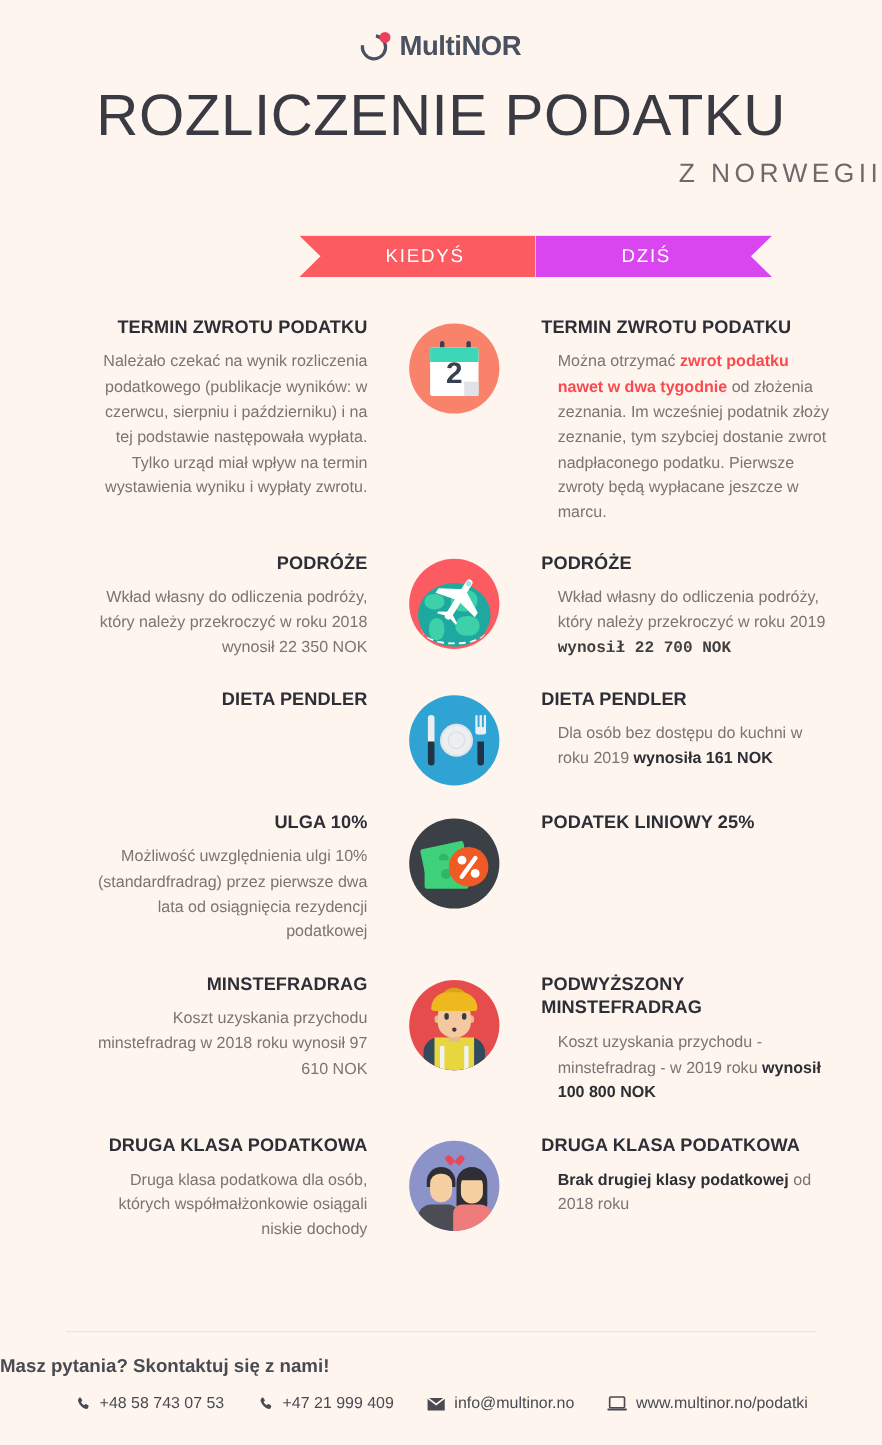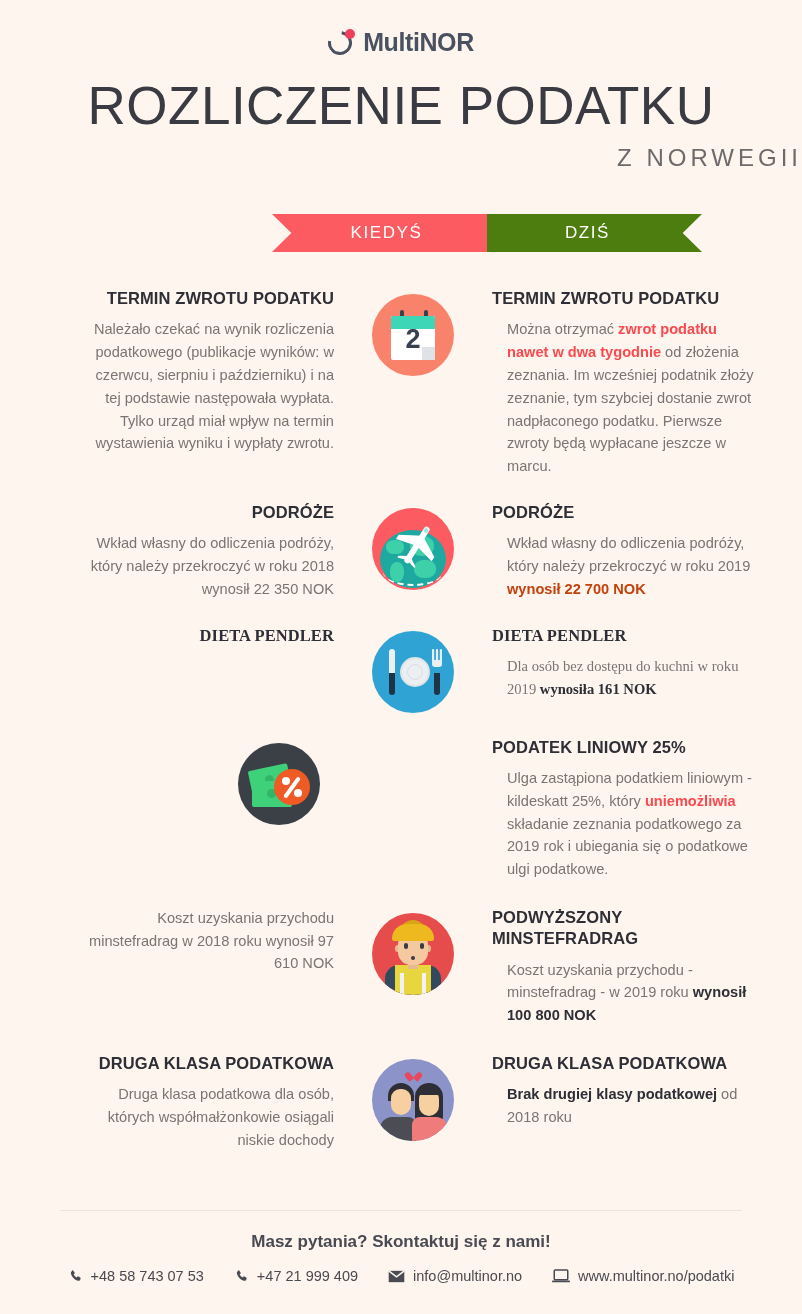--- a/index.html
+++ b/index.html
@@ -79,21 +79,21 @@
     font-size: 17px;
     letter-spacing: 1.6px;
     position: relative;
   }
   .ribbon-left {
     background: #FB5B61;
     clip-path: polygon(0 0, 100% 0, 100% 100%, 0 100%, 9% 50%);
     padding-left: 14px;
   }
   .ribbon-right {
-    background: #4d7c0f;
+    background: #d946ef;
     clip-path: polygon(0 0, 100% 0, 91% 50%, 100% 100%, 0 100%);
     padding-right: 14px;
   }
 
   
   .rows { margin-top: 36px; padding-left: 24px; }
   .row {
     display: flex;
     align-items: flex-start;
     padding: 0 48px;
@@ -403,21 +403,20 @@
   .divider {
     position: absolute;
     left: 60px; right: 60px;
     top: 1210px;
     height: 1px;
     background: #EFE2D6;
   }
   .footer-title {
     position: absolute;
     top: 1232px; left: 0; right: 0;
-    text-align: center;
     font-size: 17px;
     font-weight: bold;
     color: #4A4A52;
   }
   .contacts {
     position: absolute;
     top: 1268px; left: 0; right: 0;
     display: flex;
     justify-content: center;
     gap: 30px;
@@ -494,25 +493,25 @@
             <path d="M23 12 L2 24 L2 29 L23 24 Z" fill="#FFFFFF"></path>
             <path d="M23 36 L33 42 L33 44 L23 41 Z" fill="#FFFFFF"></path>
             <path d="M23 36 L13 42 L13 44 L23 41 Z" fill="#FFFFFF"></path>
             <circle cx="23" cy="6" r="2.4" fill="#9FE8E0"></circle>
           </g>
         </svg>
       </div>
     </div>
     <div class="col col-right">
       <div class="head">PODRÓŻE</div>
-      <div class="body"><span>Wkład własny do odliczenia podróży, który należy przekroczyć w roku 2019 </span><span style="font-weight: bold; color: #c2410c;">wynosił 22 700 NOK</span></div>
-    </div>
-  </div>
-
-  <div class="row" style="margin-bottom:24px;font-family:Liberation Serif, serif;">
+      <div class="body"><span>Wkład własny do odliczenia podróży, który należy przekroczyć w roku 2019 </span><span style="font-weight: bold; color: #404040; font-family: Liberation Mono, monospace;">wynosił 22 700 NOK</span></div>
+    </div>
+  </div>
+
+  <div class="row" style="margin-bottom:24px;">
     <div class="col col-left">
       <div class="head">DIETA PENDLER</div>
     </div>
     <div class="col-icon">
       <div class="circle c-plate">
         <span class="knife-blade"></span>
           <span class="knife-handle"></span>
         <span class="plate-disc"></span>
         <svg class="fork-tines" viewBox="0 0 10 18">
           <rect x="0" y="0" width="2.2" height="13" rx="1" fill="#ECEFF1"></rect>
@@ -523,43 +522,47 @@
         <span class="fork-handle"></span>
       </div>
     </div>
     <div class="col col-right">
       <div class="head">DIETA PENDLER</div>
       <div class="body"><span>Dla osób bez dostępu do kuchni w roku 2019 </span><span style="font-weight: bold; color: rgb(46, 46, 54);">wynosiła 161 NOK</span></div>
     </div>
   </div>
 
   <div class="row" style="margin-bottom:26px;">
+    <div class="col col-left">
+      <div class="head">ULGA 10%</div>
+      <div class="body">Możliwość uwzględnienia ulgi 10% (standardfradrag) przez pierwsze dwa lata od osiągnięcia rezydencji podatkowej</div>
+    </div>
     <div class="col-icon">
       <div class="circle c-money">
         <span class="bill bill1">
             <span class="bill-c" style="left:15px;top:8px;"></span>
           </span>
         <span class="bill bill2">
             <span class="bill-c" style="left:15px;top:8px;"></span>
           </span>
         <span class="pct-badge">
           <span class="pct-dot pd1"></span>
           <span class="pct-bar"></span>
           <span class="pct-dot pd2"></span>
         </span>
       </div>
     </div>
     <div class="col col-right">
       <div class="head">PODATEK LINIOWY 25%</div>
-      <div class="body"><span>Ulga zastąpiona podatkiem liniowym - kildeskatt 25%, który </span><span class="hi">uniemożliwia</span><span> składanie zeznania podatkowego za 2019 rok i ubiegania się o podatkowe ulgi podatkowe.</span></div>
     </div>
   </div>
 
   <div class="row" style="margin-bottom:26px;">
     <div class="col col-left">
+      <div class="head">MINSTEFRADRAG</div>
       <div class="body">Koszt uzyskania przychodu minstefradrag w 2018 roku wynosił 97 610 NOK</div>
     </div>
     <div class="col-icon">
       <div class="circle c-worker">
         <span class="w-torso"></span>
         <span class="w-vest"></span>
         <span class="w-stripe ws1"></span>
           <span class="w-stripe ws2"></span>
         <span class="w-neck"></span>
         <span class="w-ear we1"></span>

